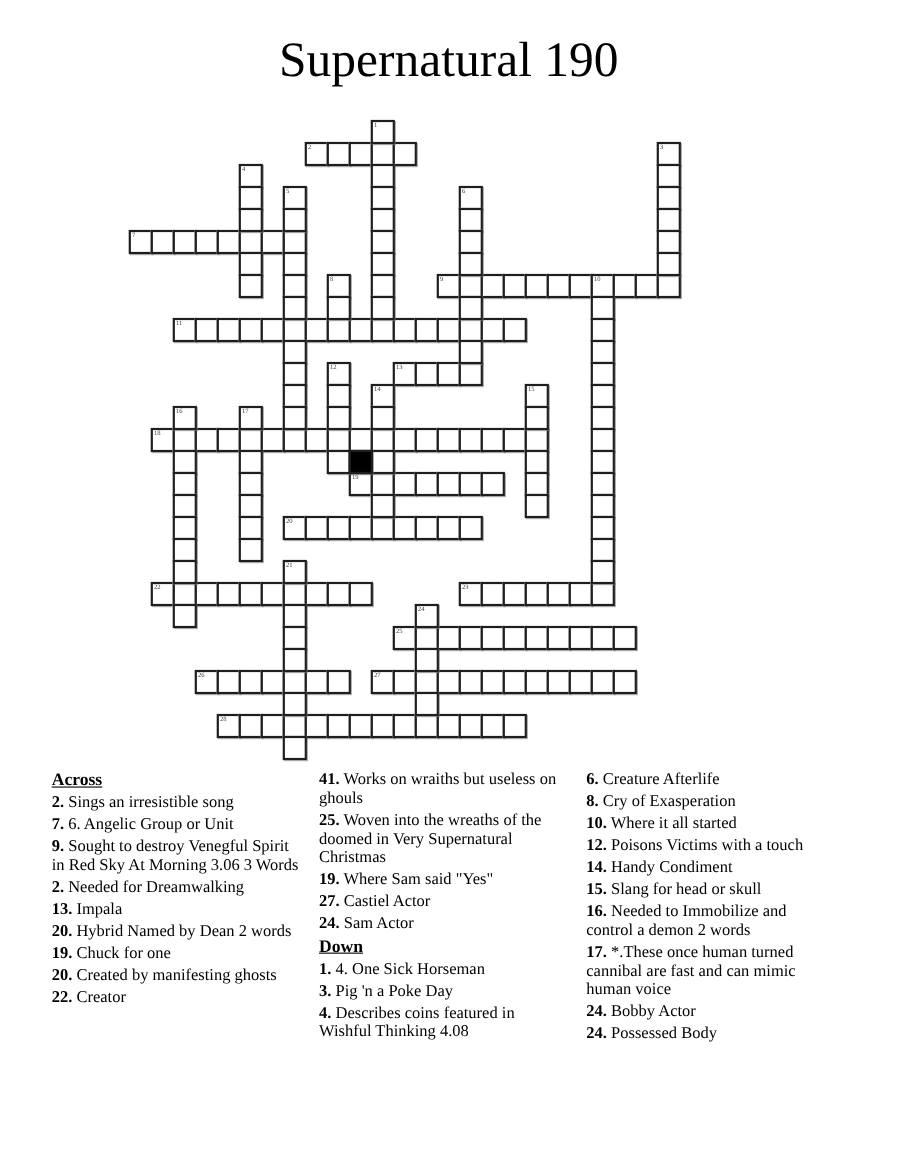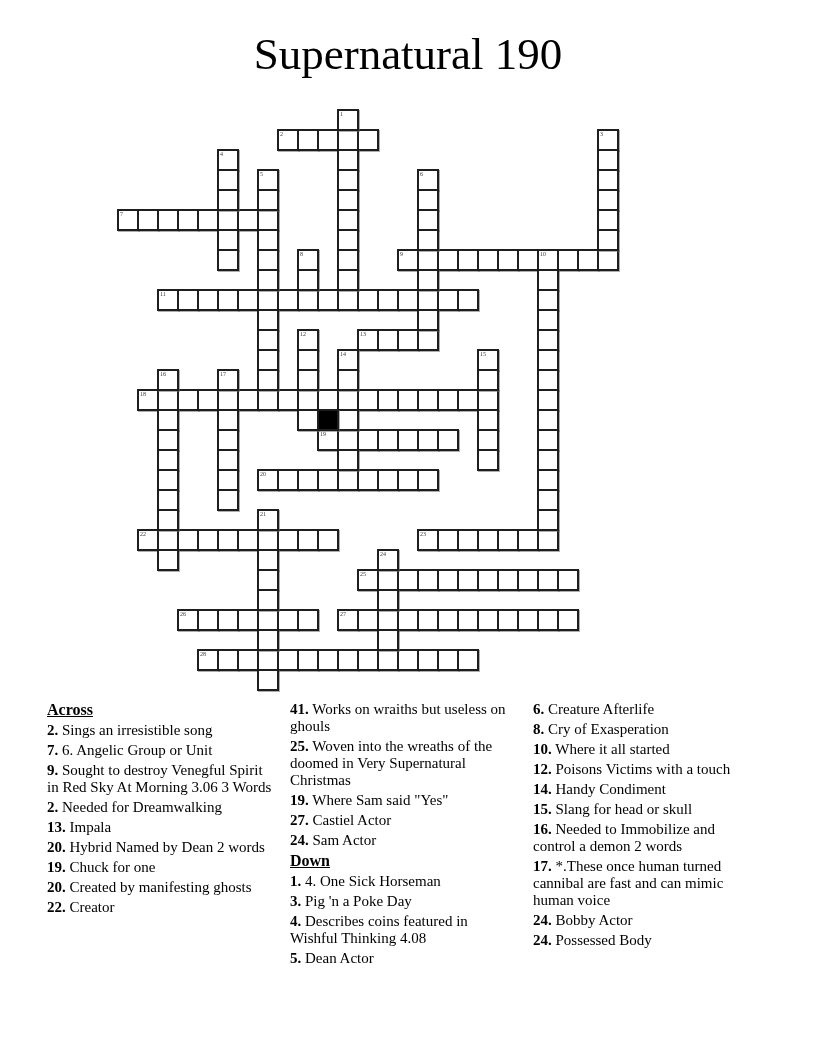--- a/index.html
+++ b/index.html
@@ -370,21 +370,20 @@
 <div class="clue-col" id="cluecol2">
     <p class="clue"><b>41.</b> Works on wraiths but useless on ghouls</p>
     <p class="clue"><b>25.</b> Woven into the wreaths of the doomed in Very Supernatural Christmas</p>
     <p class="clue"><b>19.</b> Where Sam said "Yes"</p>
     <p class="clue"><b>27.</b> Castiel Actor</p>
     <p class="clue"><b>24.</b> Sam Actor</p>
     <div class="clue-header">Down</div>
     <p class="clue"><b>1.</b> 4. One Sick Horseman</p>
     <p class="clue"><b>3.</b> Pig 'n a Poke Day</p>
     <p class="clue"><b>4.</b> Describes coins featured in Wishful Thinking 4.08</p>
-    <p class="clue"><b>5.</b> Dean Actor</p>
   </div>
 <div class="clue-col" id="cluecol3">
     <p class="clue"><b>6.</b> Creature Afterlife</p>
     <p class="clue"><b>8.</b> Cry of Exasperation</p>
     <p class="clue"><b>10.</b> Where it all started</p>
     <p class="clue"><b>12.</b> Poisons Victims with a touch</p>
     <p class="clue"><b>14.</b> Handy Condiment</p>
     <p class="clue"><b>15.</b> Slang for head or skull</p>
     <p class="clue"><b>16.</b> Needed to Immobilize and control a demon 2 words</p>
     <p class="clue"><b>17.</b> *.These once human turned cannibal are fast and can mimic human voice</p>

